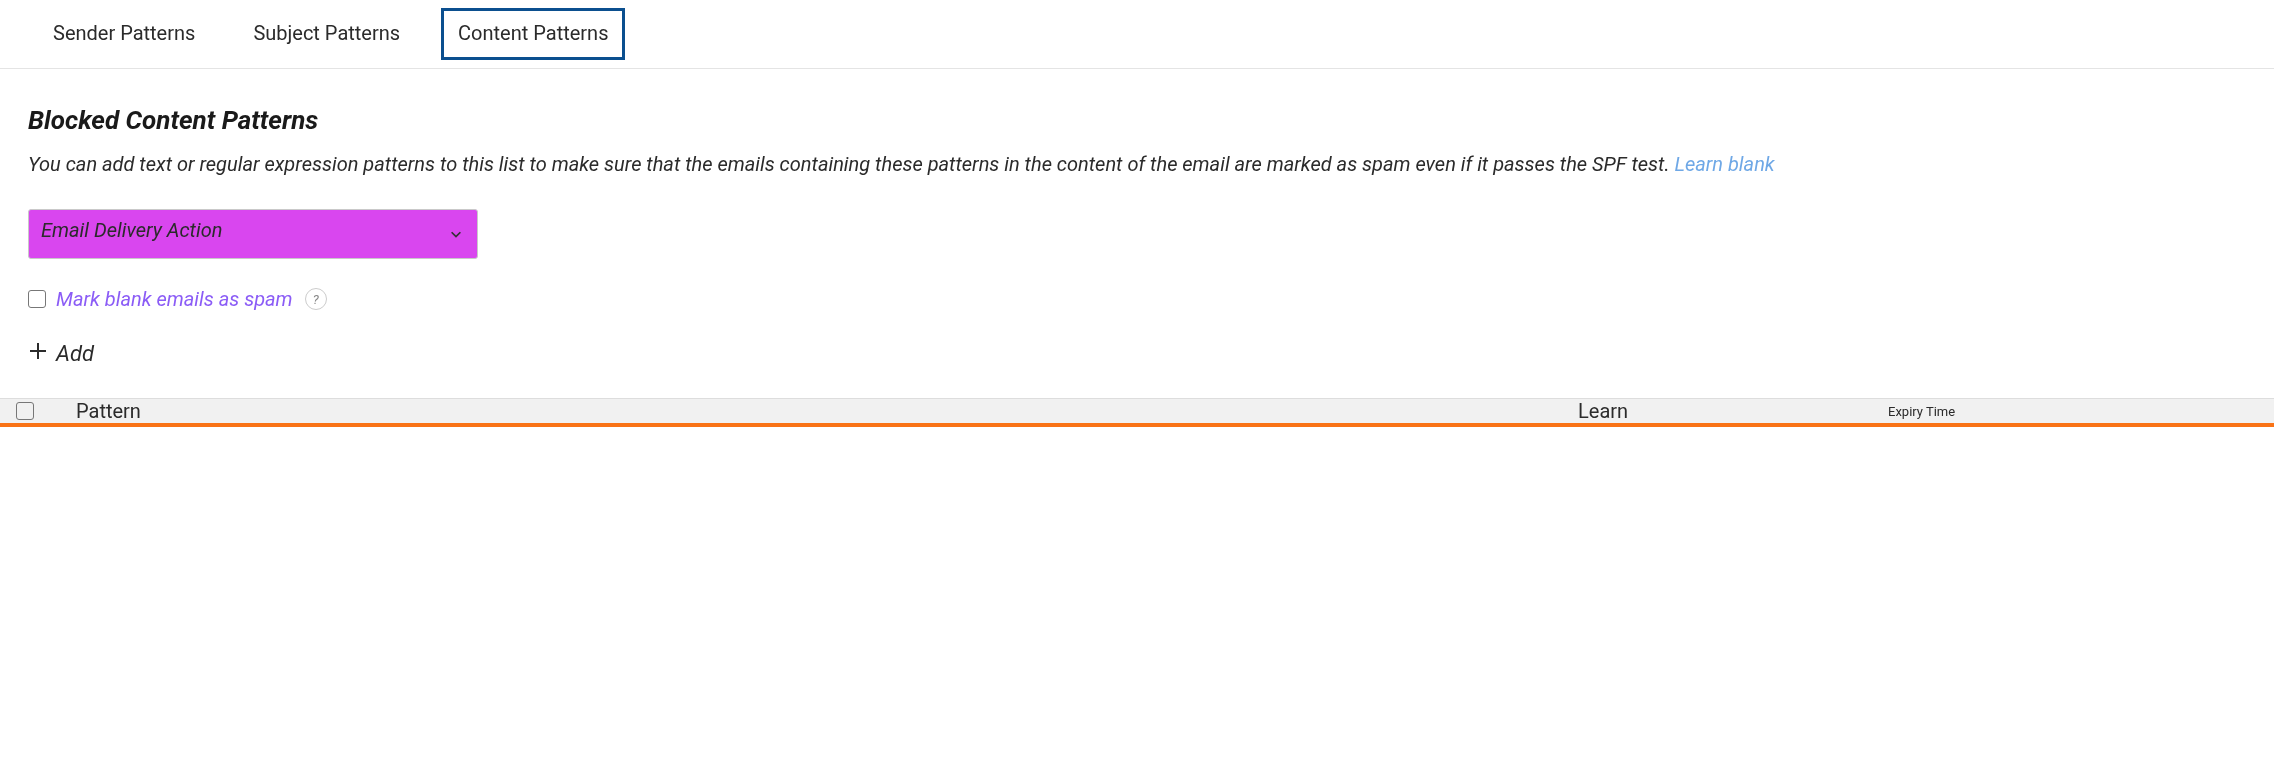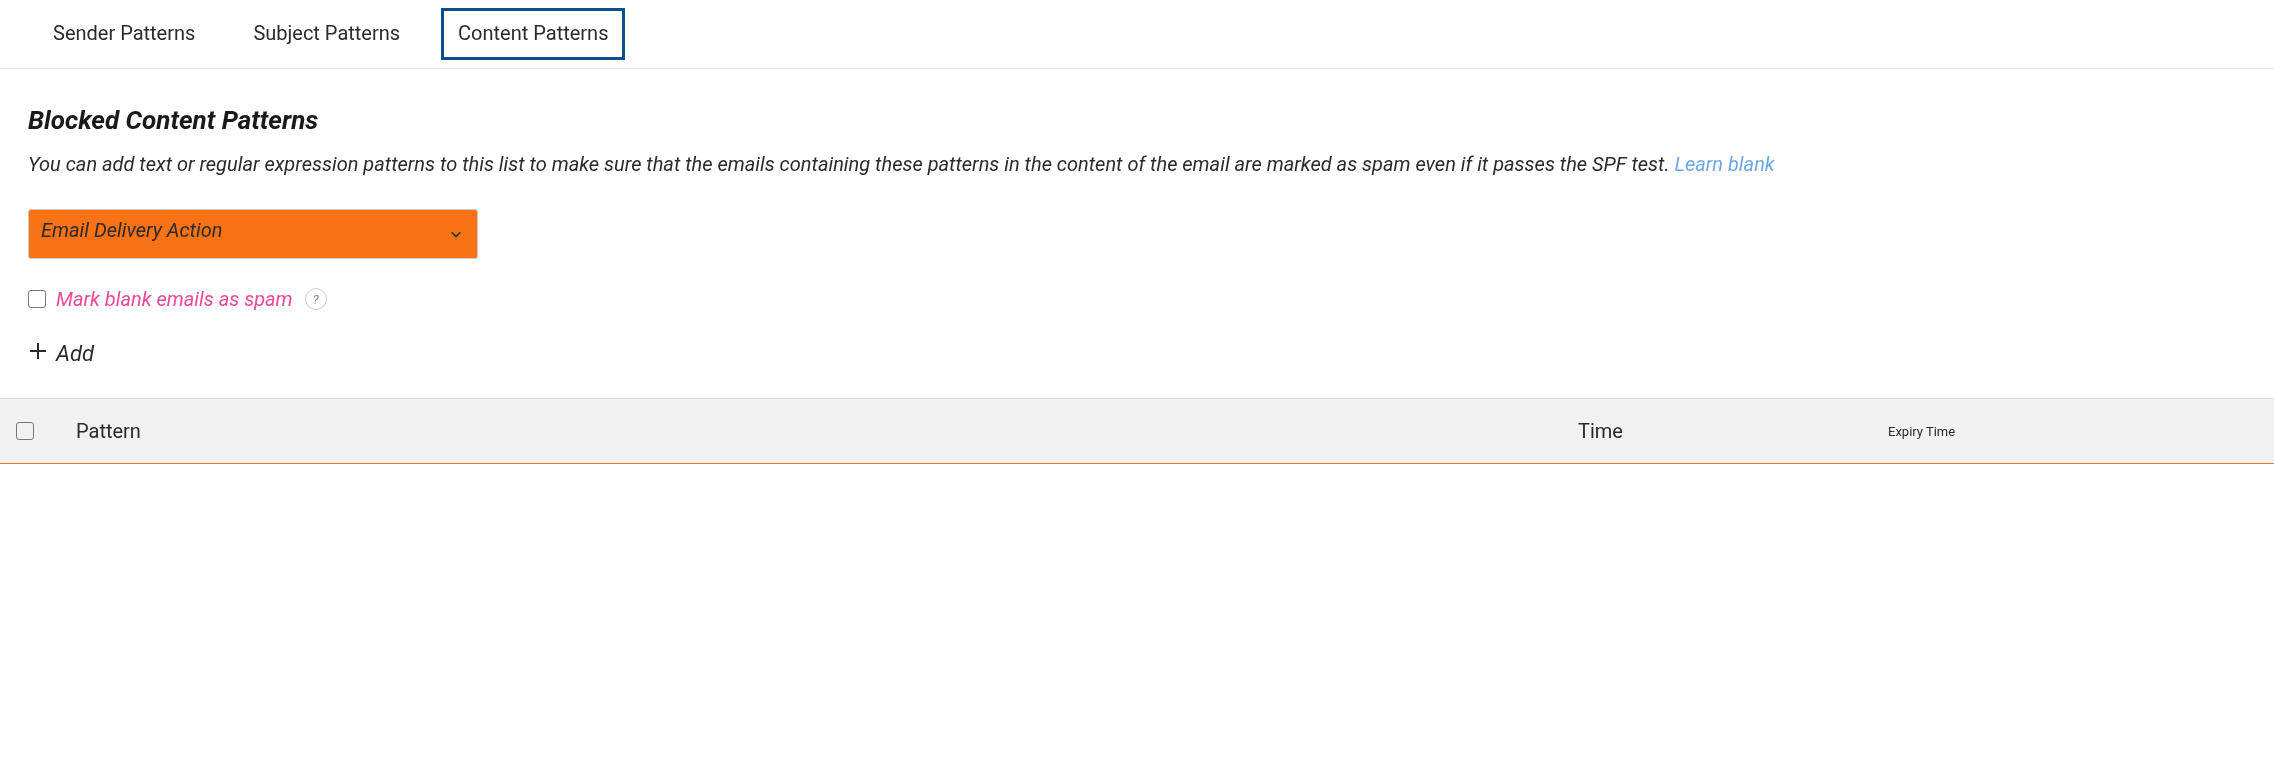--- a/index.html
+++ b/index.html
@@ -47,21 +47,21 @@
       cursor: pointer;
     }
     .select-box {
       position: relative;
       width: 450px;
       border: 1px solid #c9c9c9;
       border-radius: 3px;
       padding: 8px 40px 8px 12px;
       margin-bottom: 28px;
       cursor: pointer;
-      background: #f97316;
+      background: #d946ef;
     }
     .select-label {
       font-size: 20px;
       color: #2b2b2b;
       margin-bottom: 8px;
     }
     .select-value {
       font-size: 20px;
       color: #2b2b2b;
     }
@@ -81,21 +81,21 @@
     .checkbox-box {
       width: 18px;
       height: 18px;
       border: 1.5px solid #777;
       border-radius: 3px;
       cursor: pointer;
       flex-shrink: 0;
     }
     .checkbox-label {
       font-size: 20px;
-      color: #ec4899;
+      color: #8b5cf6;
     }
     .help-badge {
       width: 22px;
       height: 22px;
       border: 1px solid #ccc;
       border-radius: 11px;
       display: inline-flex;
       align-items: center;
       justify-content: center;
       font-size: 13px;
@@ -112,22 +112,22 @@
       cursor: pointer;
       margin-bottom: 28px;
       padding: 4px 0;
     }
     .plus-svg { width: 20px; height: 20px; stroke: #2b2b2b; stroke-width: 2; fill: none; }
     .table-header {
       display: flex;
       align-items: center;
       background: #f1f1f1;
       border-top: 1px solid #ddd;
-      border-bottom: 1px solid #f97316;
-      padding: 20px 16px;
+      border-bottom: 4px solid #f97316;
+      padding: 0 16px;
     }
     .th-checkbox {
       width: 46px;
       display: flex;
       align-items: center;
     }
     .th-pattern { flex: 1; font-size: 20px; color: #2b2b2b; padding-left: 14px;}
     .th-type { width: 310px; font-size: 20px; color: #2b2b2b; }
     .th-expiry { width: 370px; font-size: 13px; color: #2b2b2b; }
   </style>
@@ -173,15 +173,15 @@
     </span>
     <span>Add</span>
   </div>
 </div>
 
 <div class="table-header">
   <div class="th-checkbox">
     <span class="checkbox-box"></span>
   </div>
   <div class="th-pattern">Pattern</div>
-  <div class="th-type">Time</div>
+  <div class="th-type">Learn</div>
   <div class="th-expiry">Expiry Time</div>
 </div>
 
 </body></html>

